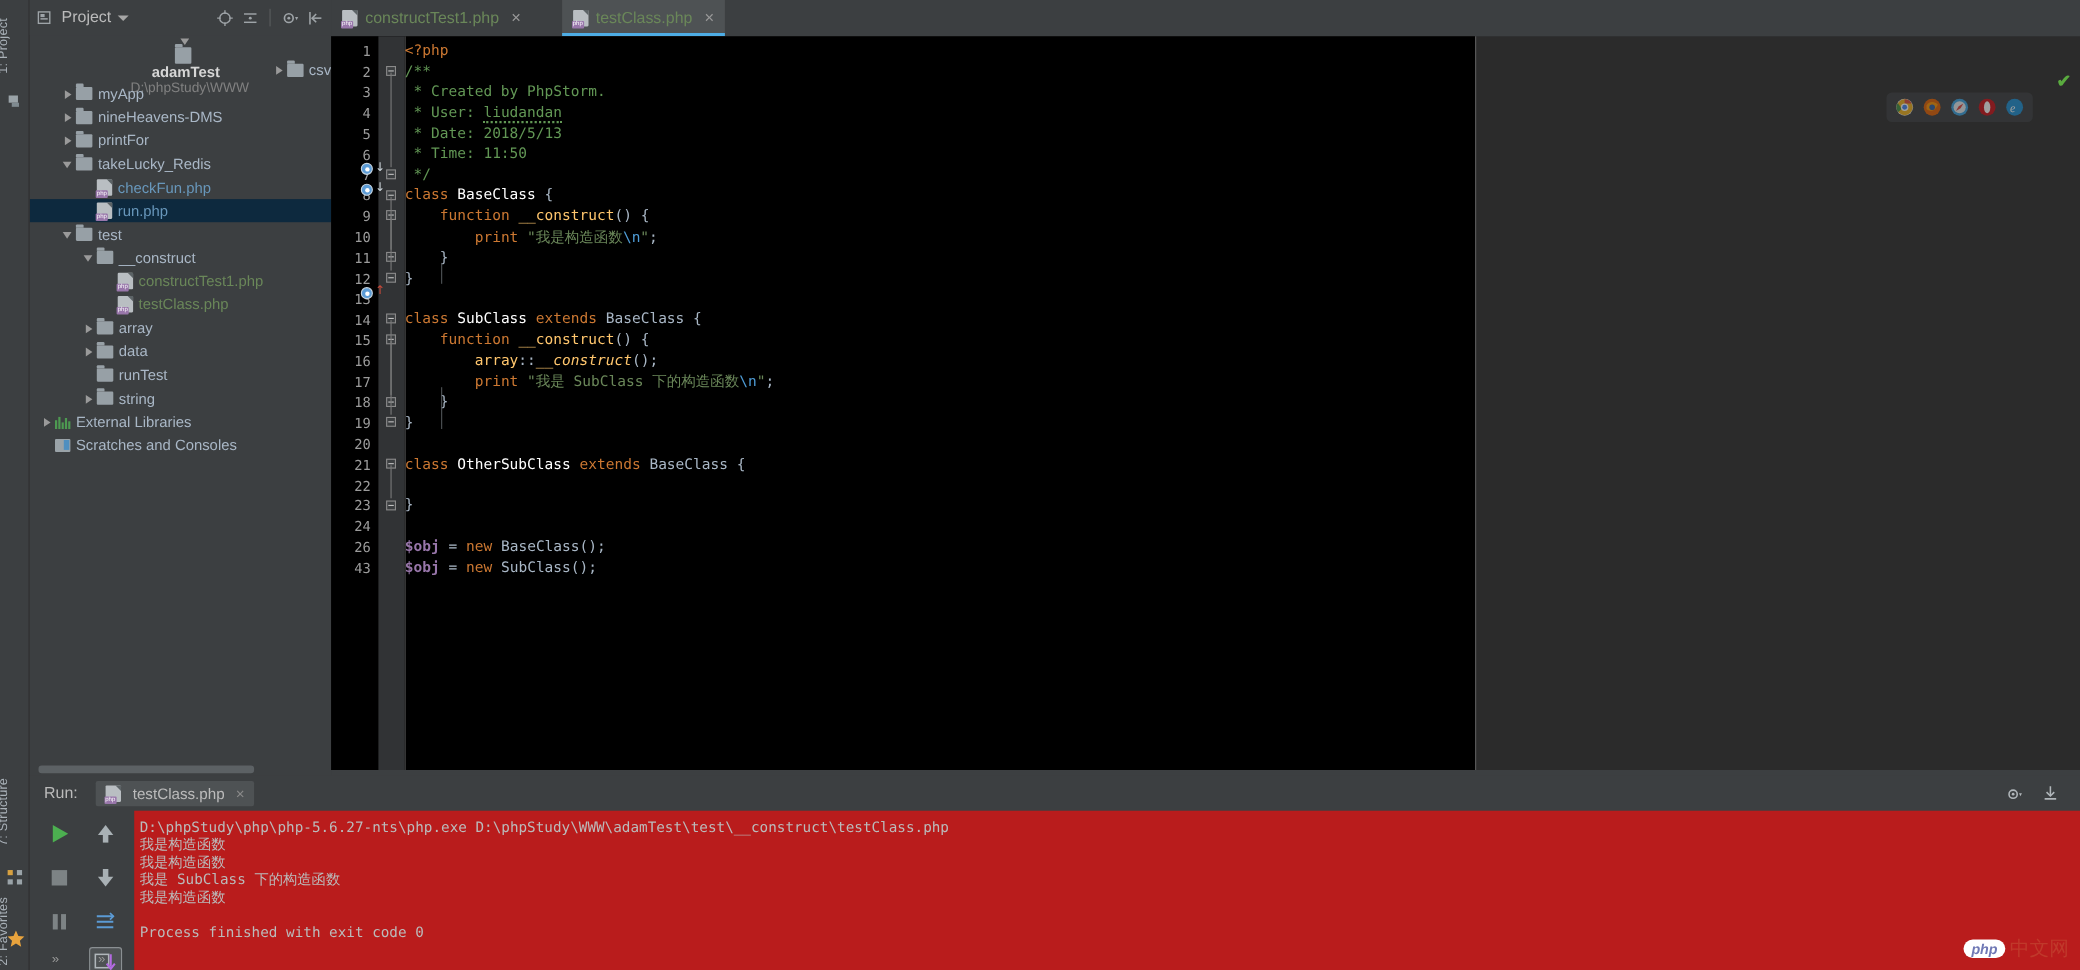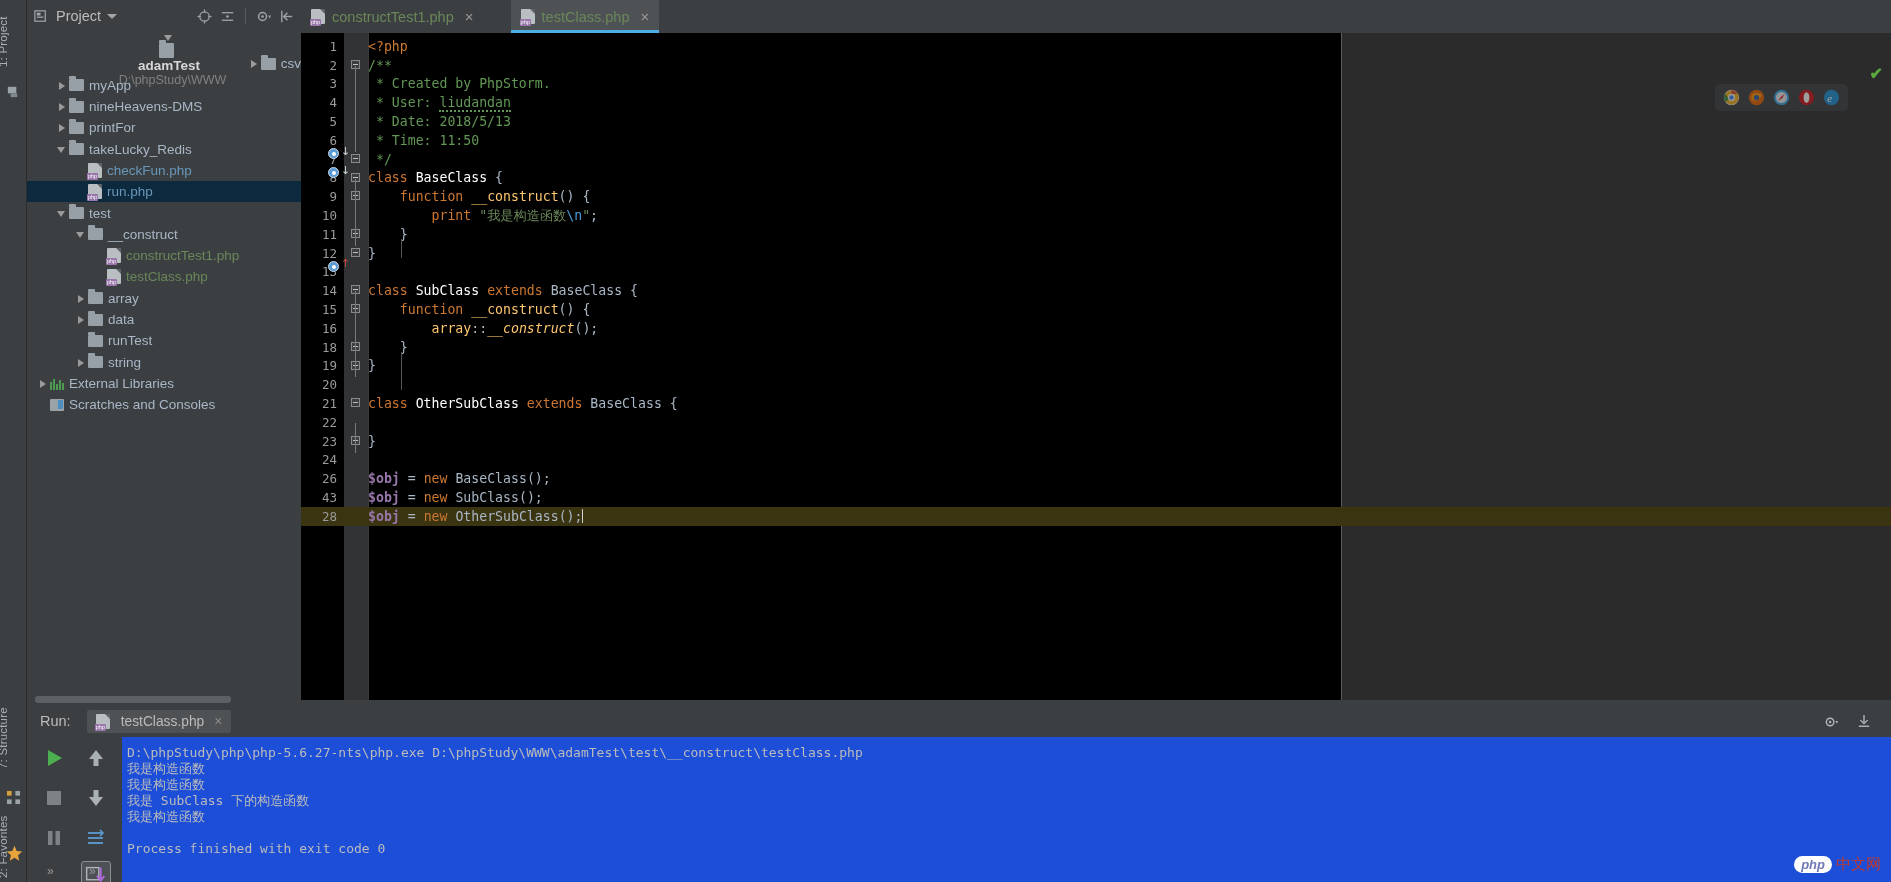--- a/index.html
+++ b/index.html
@@ -202,34 +202,34 @@
   }
   .run-gear { position:absolute; right:52px; top:9px; width:16px;height:16px; }
   .run-dl { position:absolute; right:20px; top:9px; width:14px;height:14px; }
 
   .run-sidebtns {
     position:absolute; left:0; top:32px; width:95px; bottom:0;
   }
   .rbtn { position:absolute; width:26px; height:26px; }
   .console {
     position:absolute; left:95px; top:32px; right:0; bottom:0;
-    background:#1d4ed8; padding:8px 0 0 5px; overflow:hidden;
+    background:#b91c1c; padding:8px 0 0 5px; overflow:hidden;
   }
   .cline {
     font-family:"DejaVu Sans Mono", monospace; font-size:13px; color:#bbbbbb;
     line-height:16px; white-space:pre;
   }
   .php-badge {
     position:absolute; right:10px; bottom:8px; display:flex; align-items:center; gap:4px;
   }
   .php-logo {
     background:#fff; color:#6f78b5; font-style:italic; font-weight:bold;
     font-size:13px; padding:1px 7px; border-radius:9px;
   }
-  .php-cn { color:#c0392b; font-size:15px; }
+  .php-cn { color:#c0392b; font-size:18px; }
   .bottom-chevrons { position:absolute; bottom:4px; color:#9a9a9a; font-size:12px; }
 </style>
 </head>
 <body>
 
 <div id="app">
 
   <div class="rail">
     <div class="rail-label rail-proj">1: Project</div>
     <svg class="rail-ico" style="top:84px" viewBox="0 0 16 16">
@@ -415,30 +415,30 @@
         <div class="erow"><span class="ln">7</span><span class="fold" style="top: 4px;"></span><span class="codeline"><span class="doc"> */</span></span></div>
         <div class="erow"><span class="ln">8</span><span class="fold" style="top: 4px;"></span><span class="codeline"><span class="kw">class</span> <span class="clshl">BaseClass</span> <span class="punc">{</span></span></div>
         <div class="erow"><span class="ln">9</span><span class="fold" style="top: 4px;"></span><span class="codeline">    <span class="kw">function</span> <span class="fn">__construct</span><span class="punc">() {</span></span></div>
         <div class="erow"><span class="ln">10</span><span class="codeline">        <span class="kw">print</span> <span class="str">"我是构造函数</span><span class="esc">\n</span><span class="str">"</span><span class="punc">;</span></span></div>
         <div class="erow"><span class="ln">11</span><span class="fold" style="top: 4px;"></span><span class="codeline">    <span class="punc">}</span></span></div>
         <div class="erow"><span class="ln">12</span><span class="fold" style="top: 4px;"></span><span class="codeline"><span class="punc">}</span></span></div>
         <div class="erow"><span class="ln">13</span><span class="codeline"></span></div>
         <div class="erow"><span class="ln">14</span><span class="fold" style="top: 4px;"></span><span class="codeline"><span class="kw">class</span> <span class="clshl">SubClass</span> <span class="kw">extends</span> <span class="cls">BaseClass</span> <span class="punc">{</span></span></div>
         <div class="erow"><span class="ln">15</span><span class="fold" style="top: 4px;"></span><span class="codeline">    <span class="kw">function</span> <span class="fn">__construct</span><span class="punc">() {</span></span></div>
         <div class="erow"><span class="ln">16</span><span class="codeline">        <span class="fn">array</span><span class="punc">::</span><span class="fn ital">__construct</span><span class="punc">();</span></span></div>
+        <div class="erow"><span class="ln">17</span><span class="codeline">        <span class="kw">print</span> <span class="str">"我是 SubClass 下的构造函数</span><span class="esc">\n</span><span class="str">"</span><span class="punc">;</span></span></div>
         <div class="erow"><span class="ln">18</span><span class="fold" style="top: 4px;"></span><span class="codeline">    <span class="punc">}</span></span></div>
         <div class="erow"><span class="ln">19</span><span class="fold" style="top: 4px;"></span><span class="codeline"><span class="punc">}</span></span></div>
         <div class="erow"><span class="ln">20</span><span class="codeline"></span></div>
         <div class="erow"><span class="ln">21</span><span class="fold" style="top: 4px;"></span><span class="codeline"><span class="kw">class</span> <span class="clshl">OtherSubClass</span> <span class="kw">extends</span> <span class="cls">BaseClass</span> <span class="punc">{</span></span></div>
         <div class="erow"><span class="ln">22</span><span class="codeline"></span></div>
         <div class="erow"><span class="ln">23</span><span class="fold" style="top: 4px;"></span><span class="codeline"><span class="punc">}</span></span></div>
         <div class="erow"><span class="ln">24</span><span class="codeline"></span></div>
         <div class="erow"><span class="ln">26</span><span class="codeline"><span class="var">$obj</span> <span class="punc">=</span> <span class="kw">new</span> <span class="cls">BaseClass</span><span class="punc">();</span></span></div>
         <div class="erow"><span class="ln">43</span><span class="codeline"><span class="var">$obj</span> <span class="punc">=</span> <span class="kw">new</span> <span class="cls">SubClass</span><span class="punc">();</span></span></div>
-        <div class="erow"><div class="rowbg" style="background: rgb(58, 52, 17); left: 0px; width: 1891px;"></div><span class="ln">28</span><span class="codeline"><span class="var">$obj</span> <span class="punc">=</span> <span class="kw">new</span> <span class="cls">OtherSubClass</span><span class="punc">();</span><span class="caret"></span></span></div>
       </div>
 
     <div class="gmark" style="top:115px;"></div>
     <div class="garrow" style="left:40px;top:112px;color:#cfd8dd;">↓</div>
     <div class="gmark" style="top:134px;"></div>
     <div class="garrow" style="left:40px;top:131px;color:#cfd8dd;">↓</div>
     <div class="gmark" style="top:228px;"></div>
     <div class="garrow" style="left:40px;top:224px;color:#cc4a3a;">↑</div>
 
     <div class="browsers">

